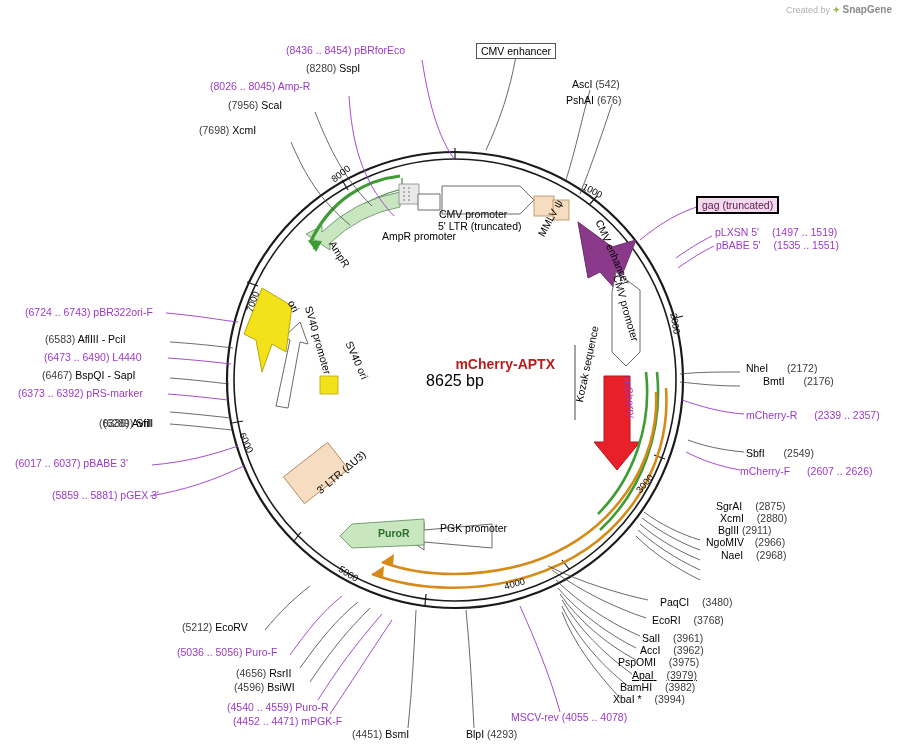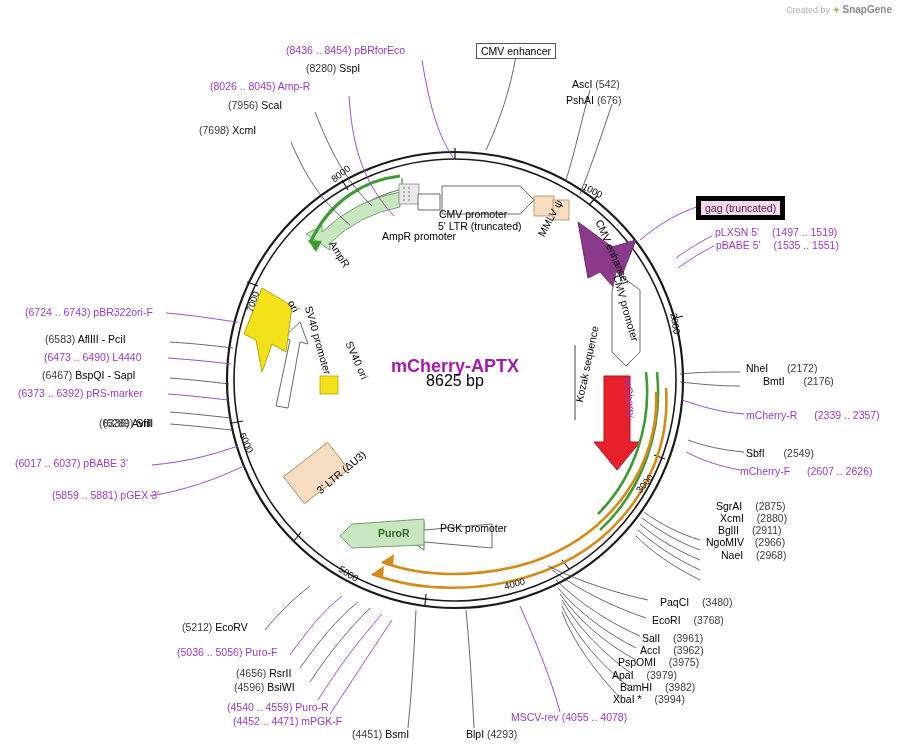--- a/index.html
+++ b/index.html
@@ -54,31 +54,31 @@
   }
   .boxed {
     position: absolute;
     border: 1px solid #555;
     background: #fff;
     font-size: 10.5px;
     padding: 1px 4px;
     white-space: nowrap;
   }
   .boxed.pink {
-    border: 5px solid #000000;
+    border: 2px solid #000000;
     background: #f3d9ee;
     color: #5a1b4a;
     text-align: center;
   }
   .center-title {
     position: absolute;
-    text-align: center;
+    text-align: right;
     font-weight: bold;
-    font-size: 18px;
-    color: #a21caf;
+    font-size: 14px;
+    color: #b91c1c;
   }
   .center-sub {
     position: absolute;
     text-align: center;
     font-size: 16px;
     color: #000;
   }
   .tick-lbl {
     position: absolute;
     font-size: 9.5px;
@@ -412,21 +412,21 @@
   <div class="lbl" style="left:716px; top:500px;">
     <span class="bold">SgrAI</span>
     <span class="coord" style="margin-left:10px;">(2875)</span>
   </div>
   <div class="lbl" style="left:720px; top:512px;">
     <span class="bold">XcmI</span>
     <span class="coord" style="margin-left:10px;">(2880)</span>
   </div>
   <div class="lbl" style="left:718px; top:524px;">
     <span class="bold">BglII</span>
-    <span class="coord" style="margin-left:10px;">(2911)</span>
+    <span class="coord" style="">(2911)</span>
   </div>
   <div class="lbl" style="left:706px; top:536px;">
     <span class="bold">NgoMIV</span>
     <span class="coord" style="margin-left:8px;">(2966)</span>
   </div>
   <div class="lbl" style="left:721px; top:549px;">
     <span class="bold">NaeI</span>
     <span class="coord" style="margin-left:10px;">(2968)</span>
   </div>
 
@@ -443,21 +443,21 @@
     <span class="coord" style="margin-left:10px;">(3961)</span>
   </div>
   <div class="lbl" style="left:640px; top:644px;">
     <span class="bold">AccI</span>
     <span class="coord" style="margin-left:10px;">(3962)</span>
   </div>
   <div class="lbl" style="left:618px; top:656px;">
     <span class="bold">PspOMI</span>
     <span class="coord" style="margin-left:10px;">(3975)</span>
   </div>
-  <div class="lbl" style="left:612px; top:669px;">
+  <div class="lbl" style="left:632px; top:669px;text-decoration:underline;">
     <span class="bold">ApaI</span>
     <span class="coord" style="margin-left:10px;">(3979)</span>
   </div>
   <div class="lbl" style="left:620px; top:681px;">
     <span class="bold">BamHI</span>
     <span class="coord" style="margin-left:10px;">(3982)</span>
   </div>
   <div class="lbl" style="left:613px; top:693px;">
     <span class="bold">XbaI *</span>
     <span class="coord" style="margin-left:10px;">(3994)</span>

